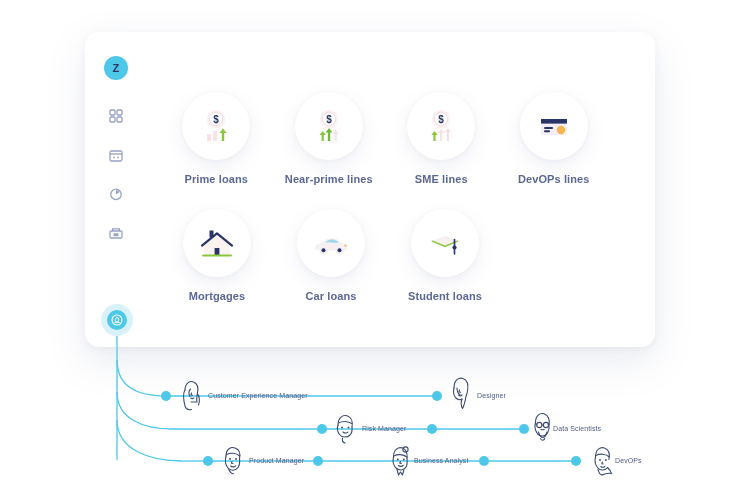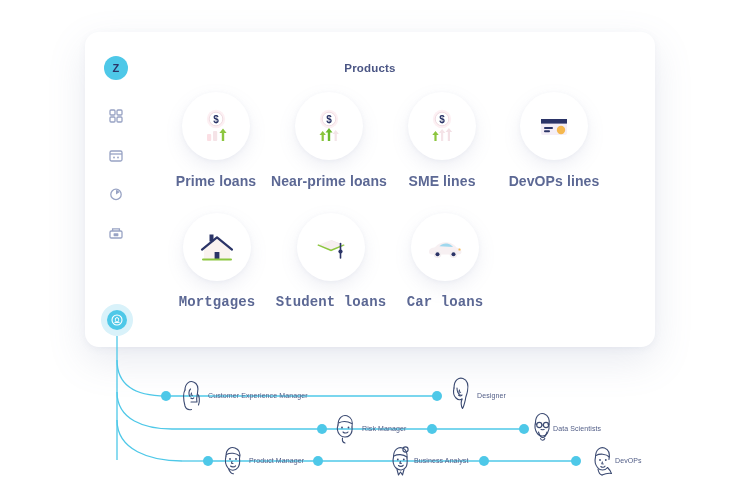--- a/index.html
+++ b/index.html
@@ -51,24 +51,24 @@
   .grid-row { display: flex; }
   .tile { width: 114px; display: flex; flex-direction: column; align-items: center; }
   .tile-circle {
     width: 68px; height: 68px; border-radius: 50%;
     background: #ffffff;
     box-shadow: 0 7px 18px rgba(130,140,180,0.13), 0 1px 4px rgba(130,140,180,0.08);
     display: flex; align-items: center; justify-content: center;
     margin-bottom: 13px;
   }
   .tile-label {
-    font-size: 14px; font-weight: bold; color: #5c6894;
+    font-size: 11px; font-weight: bold; color: #5c6894;
     letter-spacing: .1px; white-space: nowrap;
   }
-  .row2 { margin-top: 24px; font-family: Liberation Mono, monospace; }
+  .row2 { margin-top: 24px; }
 
   
   .network { position: absolute; left: 0; top: 0; width: 738px; height: 500px; pointer-events: none; }
   .net-label {
     position: absolute;
     font-size: 7px; color: #515d86; font-weight: normal;
     white-space: nowrap; letter-spacing: .1px;
   }
   .net-avatar { position: absolute; }
 
@@ -89,21 +89,20 @@
 <body>
 
 <div id="stage">
 
   <div class="app-card"></div>
 
   <div class="logo">
     <span>Z</span>
   </div>
 
-  <div class="page-title">Products</div>
 
   <div class="side-icons">
     <div class="side-icon">
       <svg width="14" height="14" viewBox="0 0 14 14">
         <rect x="1" y="1" width="5" height="5" rx="1" fill="none" stroke="#98a3c4" stroke-width="1.3"></rect>
         <rect x="8" y="1" width="5" height="5" rx="1" fill="none" stroke="#98a3c4" stroke-width="1.3"></rect>
         <rect x="1" y="8" width="5" height="5" rx="1" fill="none" stroke="#98a3c4" stroke-width="1.3"></rect>
         <rect x="8" y="8" width="5" height="5" rx="1" fill="none" stroke="#98a3c4" stroke-width="1.3"></rect>
       </svg>
     </div>
@@ -152,21 +151,21 @@
         <div class="tile-circle">
           <svg width="40" height="40" viewBox="0 0 40 40">
             <circle cx="20" cy="13" r="9.2" fill="#fdf0f3"></circle>
             <circle cx="20" cy="13" r="6.8" fill="#ffffff" stroke="#f0dce2" stroke-width="1"></circle>
             <text x="20" y="17.2" text-anchor="middle" font-size="10" font-weight="bold" fill="#2b3467" font-family="Liberation Sans, sans-serif">$</text>
             <path d="M12.6 35 V29 h-2.1 L13.7 25 L16.9 29 h-2.1 V35 Z" fill="#8cc63f"></path>
             <path d="M18.8 35 V26.5 h-2.3 L20 22 L23.5 26.5 h-2.3 V35 Z" fill="#6dbb2e"></path>
             <path d="M25.6 35 V28 h-2.1 L26.7 24 L29.9 28 h-2.1 V35 Z" fill="#f3e4e8"></path>
           </svg>
         </div>
-        <div class="tile-label">Near-prime loans</div>
+        <div class="tile-label">Near-prime lines</div>
       </div>
 
       <div class="tile">
         <div class="tile-circle">
           <svg width="40" height="40" viewBox="0 0 40 40">
             <circle cx="20" cy="13" r="9.2" fill="#fdf0f3"></circle>
             <circle cx="20" cy="13" r="6.8" fill="#ffffff" stroke="#f0dce2" stroke-width="1"></circle>
             <text x="20" y="17.2" text-anchor="middle" font-size="10" font-weight="bold" fill="#2b3467" font-family="Liberation Sans, sans-serif">$</text>
             <path d="M12.4 35 V29 h-2.1 L13.5 25 L16.7 29 h-2.1 V35 Z" fill="#8cc63f"></path>
             <path d="M19 35 V27 h-2.2 L20.1 23 L23.4 27 h-2.2 V35 Z" fill="#f5e4e8"></path>
@@ -197,49 +196,49 @@
         <div class="tile-circle">
           <svg width="42" height="40" viewBox="0 0 42 40">
             <path d="M8 22 L21 11 L34 22 L34 32 L8 32 Z" fill="#faf3f0"></path>
             <path d="M6 22.6 L21 10.3 L36 22.6" fill="none" stroke="#2b3467" stroke-width="2.2" stroke-linejoin="round" stroke-linecap="round"></path>
             <rect x="13.5" y="7.5" width="4" height="7" fill="#2b3467"></rect>
             <rect x="18.6" y="25" width="4.8" height="7" fill="#2b3467"></rect>
             <line x1="7" y1="32.4" x2="35" y2="32.4" stroke="#8cc63f" stroke-width="2" stroke-linecap="round"></line>
           </svg>
         </div>
         <div class="tile-label">Mortgages</div>
-      </div>
-
-      <div class="tile">
-        <div class="tile-circle">
-          <svg width="42" height="40" viewBox="0 0 42 40">
-            <path d="M21 13 L34 18 L21 23.5 L8 18 Z" fill="#f7eff1"></path>
-            <path d="M21 22.5 L34 17.2 L34.5 18.4 L21 24.3 L7.5 18.4 L8 17.2 Z" fill="#8cc63f"></path>
-            <path d="M21 13 L34 18 L33.5 18.2 L21 13.6 Z" fill="#efe4e8"></path>
-            <line x1="30.5" y1="16.5" x2="30.5" y2="31" stroke="#2b3467" stroke-width="1.6" stroke-linecap="round"></line>
-            <circle cx="30.5" cy="24.5" r="2.1" fill="#2b3467"></circle>
-          </svg>
-        </div>
-        <div class="tile-label">Student loans</div>
       </div>
 
       <div class="tile">
         <div class="tile-circle">
           <svg width="44" height="40" viewBox="0 0 44 40">
             <path d="M6 25 C6 21.5 9 20.5 12 20.2 C15 16.5 19 15 23.5 15.2 C28 15.4 31.5 17.6 33.5 20.5 C36.5 21 38.5 22.3 38.5 25 C38.5 26.6 37.4 27.4 36 27.4 L8.5 27.4 C7 27.4 6 26.6 6 25 Z" fill="#f7f0f2"></path>
             <path d="M16.5 19.2 C18.6 16.8 21.4 16.2 24.2 16.6 C26.6 17 28.6 18.2 30 20 Z" fill="#9fd8ee"></path>
             <circle cx="14.5" cy="27.2" r="3.8" fill="#ffffff" stroke="#2b3467" stroke-width="0"></circle>
             <circle cx="14.5" cy="27.2" r="3.8" fill="#f3eef0"></circle>
             <circle cx="14.5" cy="27.2" r="2" fill="#2b3467"></circle>
             <circle cx="30.5" cy="27.2" r="3.8" fill="#f3eef0"></circle>
             <circle cx="30.5" cy="27.2" r="2" fill="#2b3467"></circle>
             <rect x="35.5" y="21.5" width="2" height="2" rx="0.6" fill="#f5b84f"></rect>
           </svg>
         </div>
         <div class="tile-label">Car loans</div>
+      </div>
+
+      <div class="tile">
+        <div class="tile-circle">
+          <svg width="42" height="40" viewBox="0 0 42 40">
+            <path d="M21 13 L34 18 L21 23.5 L8 18 Z" fill="#f7eff1"></path>
+            <path d="M21 22.5 L34 17.2 L34.5 18.4 L21 24.3 L7.5 18.4 L8 17.2 Z" fill="#8cc63f"></path>
+            <path d="M21 13 L34 18 L33.5 18.2 L21 13.6 Z" fill="#efe4e8"></path>
+            <line x1="30.5" y1="16.5" x2="30.5" y2="31" stroke="#2b3467" stroke-width="1.6" stroke-linecap="round"></line>
+            <circle cx="30.5" cy="24.5" r="2.1" fill="#2b3467"></circle>
+          </svg>
+        </div>
+        <div class="tile-label">Student loans</div>
       </div>
 
     </div>
   </div>
 
   <div class="root-node">
     <div class="root-node-inner">
       <svg width="12" height="12" viewBox="0 0 12 12">
         <circle cx="6" cy="6" r="5" fill="none" stroke="#ffffff" stroke-width="1.1"></circle>
         <rect x="4.4" y="3.6" width="3.2" height="4.4" rx="1.6" fill="none" stroke="#ffffff" stroke-width="1"></rect>

